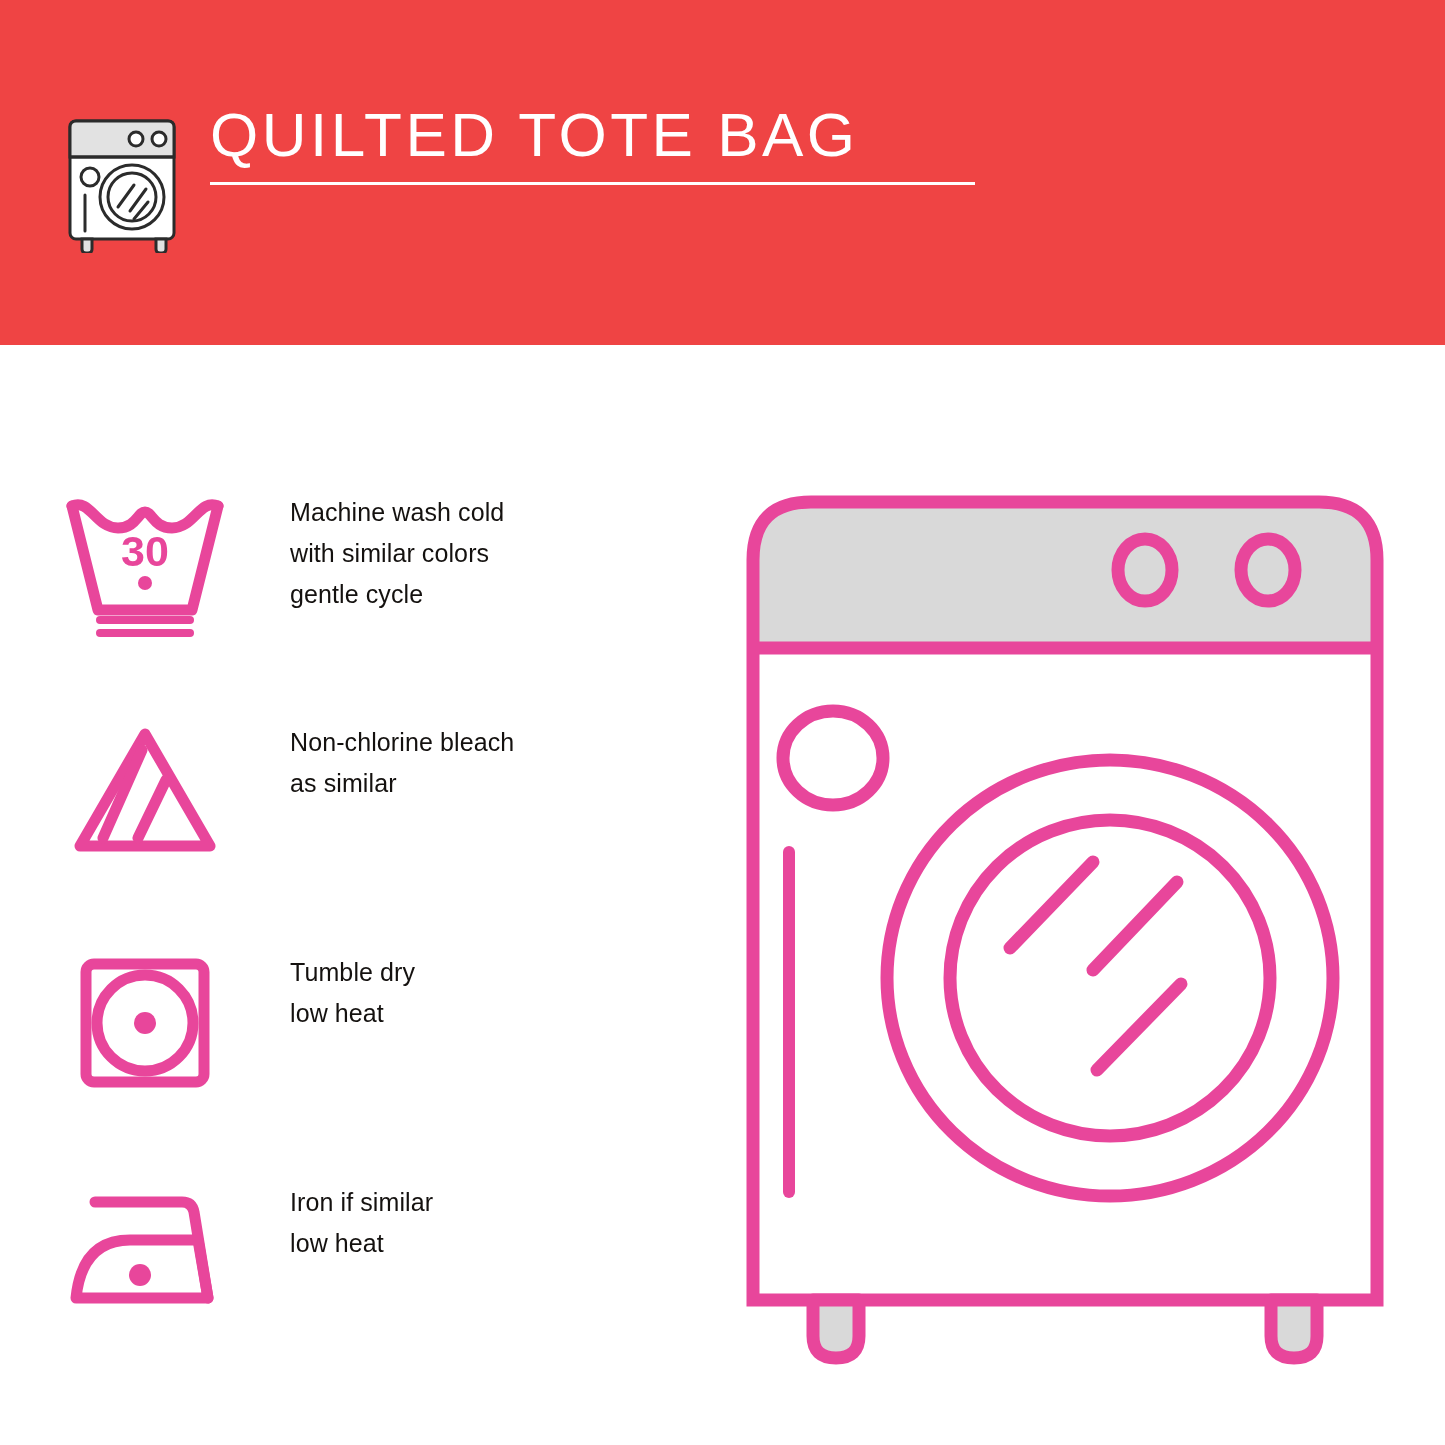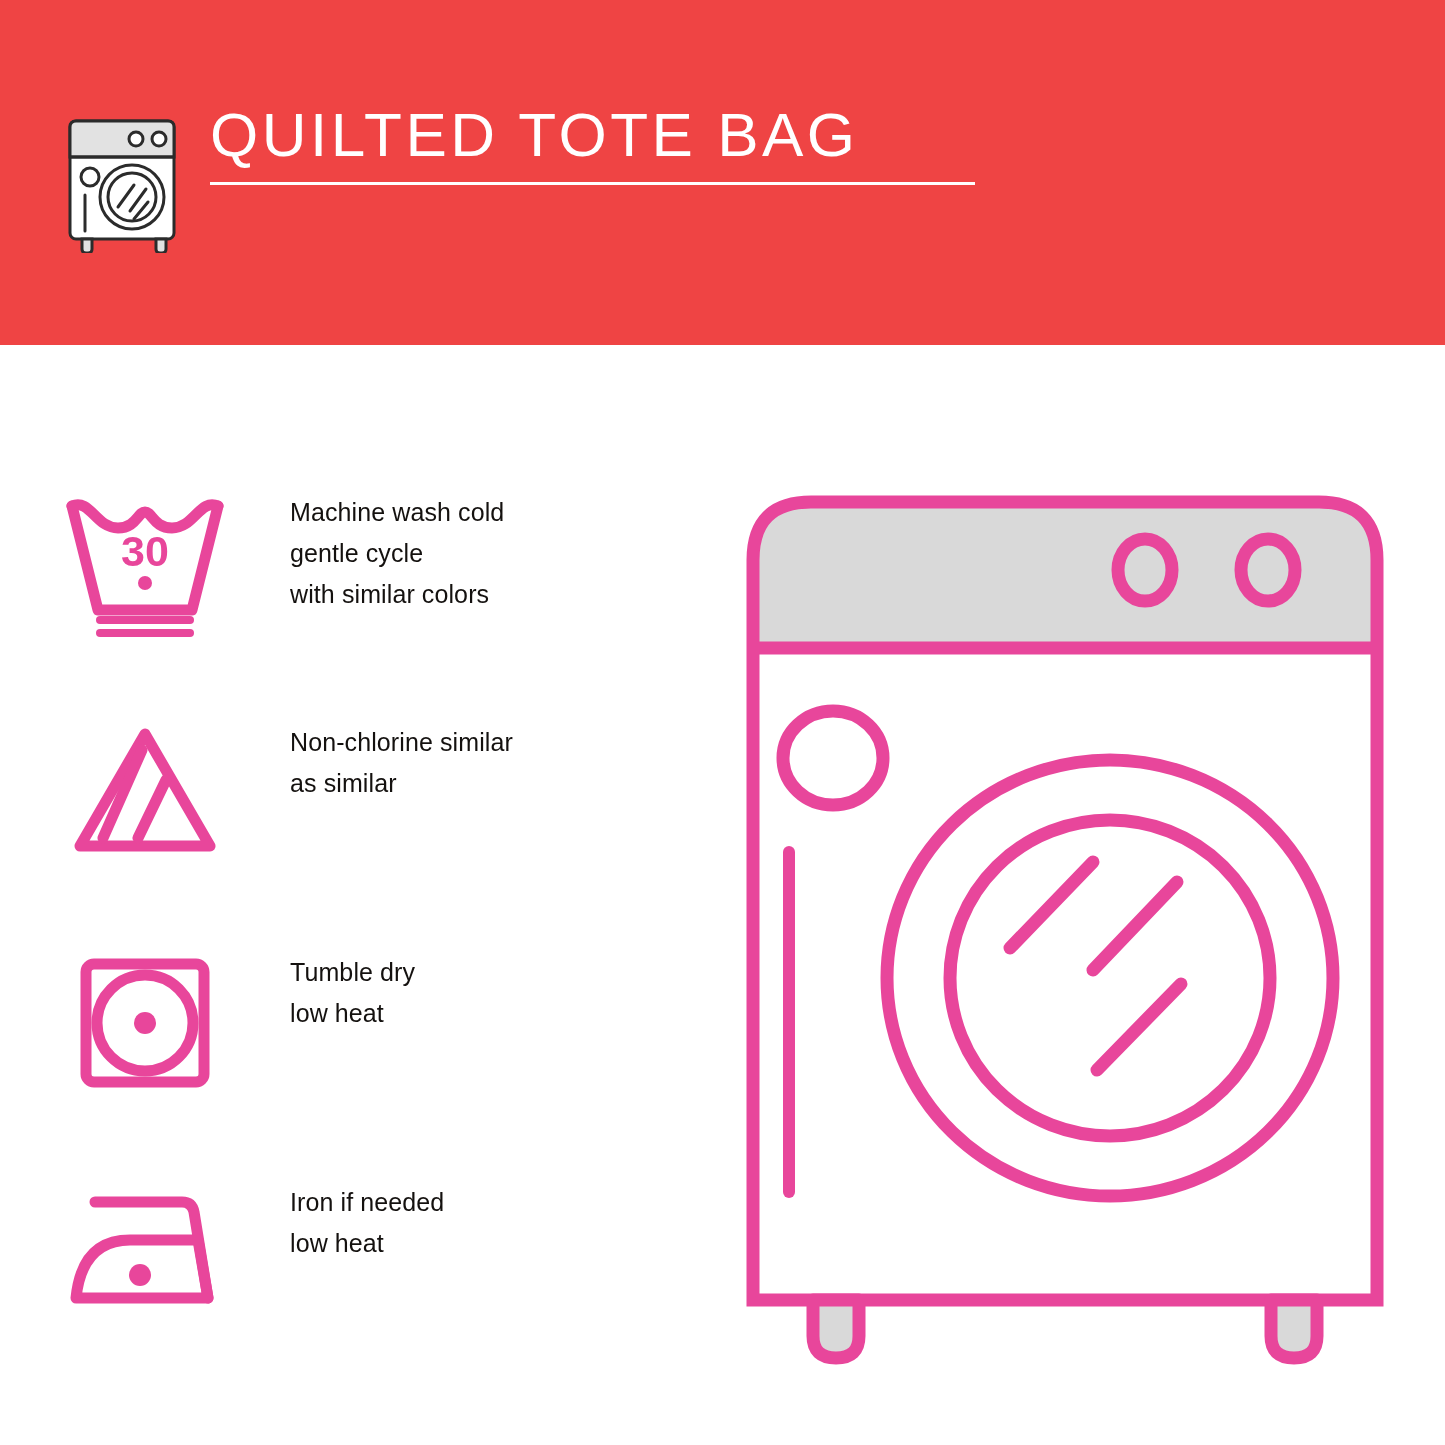--- a/index.html
+++ b/index.html
@@ -163,38 +163,38 @@
           <rect x="36" y="128" width="98" height="8" rx="4" fill="#e8469b"></rect>
           <rect x="36" y="141" width="98" height="8" rx="4" fill="#e8469b"></rect>
 
           <text x="85" y="78" text-anchor="middle" font-family="Liberation Sans, sans-serif" font-size="43" font-weight="700" fill="#e8469b">30</text>
 
           <circle cx="85" cy="95" r="7" fill="#e8469b"></circle>
         </svg>
       </div>
       <div class="label-cell">
         <div class="label-line">Machine wash cold</div>
+        <div class="label-line">with similar colors</div>
         <div class="label-line">gentle cycle</div>
-        <div class="label-line">with similar colors</div>
       </div>
     </div>
 
     <div class="instruction-row">
       <div class="symbol-cell">
         <svg viewBox="0 0 170 150" width="170" height="150" aria-hidden="true">
 
           <path d="M85 16 L150 128 L20 128 Z" fill="none" stroke="#e8469b" stroke-width="11" stroke-linejoin="round"></path>
 
           <line x1="82" y1="32" x2="43" y2="120" stroke="#e8469b" stroke-width="11" stroke-linecap="round"></line>
 
           <line x1="106" y1="62" x2="78" y2="120" stroke="#e8469b" stroke-width="11" stroke-linecap="round"></line>
         </svg>
       </div>
       <div class="label-cell">
-        <div class="label-line">Non-chlorine similar</div>
+        <div class="label-line">Non-chlorine bleach</div>
         <div class="label-line">as similar</div>
       </div>
     </div>
 
     <div class="instruction-row">
       <div class="symbol-cell">
         <svg viewBox="0 0 170 150" width="170" height="150" aria-hidden="true">
           <rect x="26" y="16" width="118" height="118" rx="8" ry="8" fill="none" stroke="#e8469b" stroke-width="11"></rect>
           <circle cx="85" cy="75" r="48" fill="none" stroke="#e8469b" stroke-width="11"></circle>
           <circle cx="85" cy="75" r="11" fill="#e8469b"></circle>
@@ -211,21 +211,21 @@
         <svg viewBox="0 0 170 150" width="170" height="150" aria-hidden="true">
 
           <path d="M35 24 H122 q10 0 12 10 L148 120" fill="none" stroke="#e8469b" stroke-width="11" stroke-linecap="round" stroke-linejoin="round"></path>
 
           <path d="M16 120 q6 -58 54 -58 H138 L148 120 Z" fill="none" stroke="#e8469b" stroke-width="11" stroke-linejoin="round" stroke-linecap="round"></path>
 
           <circle cx="80" cy="97" r="11" fill="#e8469b"></circle>
         </svg>
       </div>
       <div class="label-cell">
-        <div class="label-line">Iron if needed</div>
+        <div class="label-line">Iron if similar</div>
         <div class="label-line">low heat</div>
       </div>
     </div>
 
   </div>
 
   <div class="machine-illustration">
     <svg viewBox="0 0 700 910" width="700" height="910" aria-hidden="true">
 
       <path d="M38 90 q0 -58 58 -58 H604 q58 0 58 58 V178 H38 Z" fill="#d9d9d9"></path>

